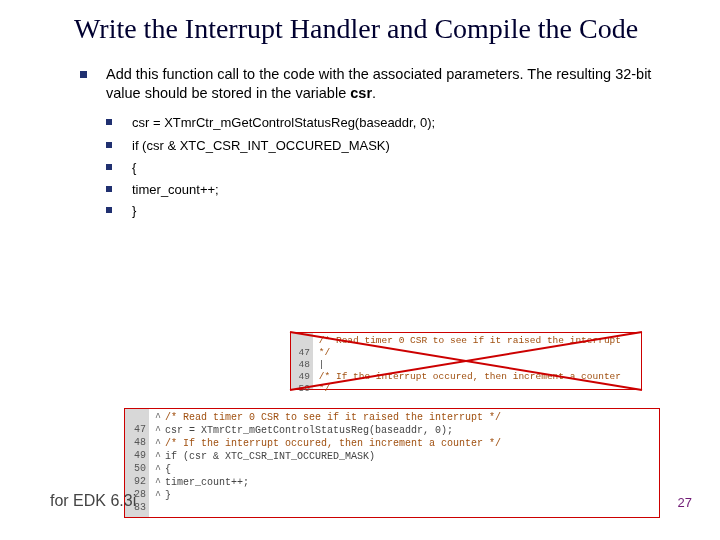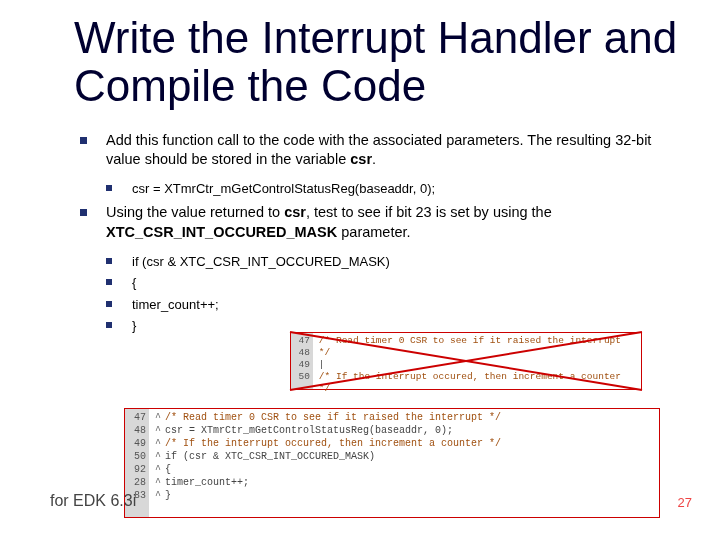--- a/index.html
+++ b/index.html
@@ -5,22 +5,22 @@
   * { box-sizing: border-box; margin: 0; padding: 0; }
   body {
     width: 720px; height: 540px;
     background: #fff;
     font-family: Verdana, Arial, sans-serif;
     color: #000;
     position: relative;
     overflow: hidden;
   }
   .title {
-    font-family: Liberation Sans, sans-serif;
-    font-size: 44px;
+    font-family: Liberation Serif, serif;
+    font-size: 28px;
     line-height: 1.1;
     padding: 14px 0 0 74px;
     color: #000030;
   }
   .content {
     padding: 20px 40px 0 80px;
     font-size: 14.5px;
     line-height: 1.35;
   }
   .lvl1 { position: relative; padding-left: 26px; margin-bottom: 10px; }
@@ -41,59 +41,56 @@
   b { font-weight: bold; }
   .inset-small {
     position: absolute; left: 290px; top: 332px;
     width: 352px; height: 58px;
     border: 1px solid #c00;
     background: #fff;
     font-family: "Courier New", monospace;
     font-size: 9.5px; line-height: 1.25;
     display: flex;
   }
-  .gutter { background: #d8d8d8; color: #555; padding: 2px 3px; width: 22px; text-align: right; }
+  .gutter { background: #d8d8d8; color: #555; padding: 14px 3px; width: 22px; text-align: right; }
   .codecol { padding: 2px 6px; color: #444; }
   .comment { color: #a05010; }
   .inset-large {
     position: absolute; left: 124px; top: 408px;
     width: 536px; height: 110px;
     border: 1px solid #c00;
     background: #fff;
     font-family: "Courier New", monospace;
     font-size: 10px; line-height: 1.3;
     display: flex;
   }
   .inset-large .gutter { width: 24px; }
   .red-cross line { stroke: #c00; stroke-width: 2; }
   .footer-left {
     position: absolute; left: 50px; bottom: 30px;
     font-size: 16px; color: #444;
   }
   .pagenum {
     position: absolute; right: 28px; bottom: 30px;
-    font-size: 13px; color: #ef4444;
+    font-size: 13px; color: #701a75;
   }
   .curly-row { display:flex; align-items:flex-start; }
   .caret { display:inline-block; width:10px; color:#666; }
 </style>
 </head>
 <body>
 
 <div class="title">Write the Interrupt Handler and Compile the Code</div>
 
 <div class="content">
   <div class="lvl1">
     <span>Add this function call to the code with the associated parameters. The resulting 32-bit value should be stored in the variable </span><b>csr</b><span>.</span>
   </div>
   <div class="lvl2">csr = XTmrCtr_mGetControlStatusReg(baseaddr, 0);</div>
 
-  <div class="lvl1">
-    <span>Using the value returned to </span><b>csr</b><span>, test to see if bit 23 is set by using the </span><b>XTC_CSR_INT_OCCURED_MASK</b><span> parameter.</span>
-  </div>
   <div class="lvl2b">if (csr &amp; XTC_CSR_INT_OCCURED_MASK)</div>
   <div class="lvl2b">{</div>
   <div class="lvl2b">timer_count++;</div>
   <div class="lvl2b">}</div>
 </div>
 
 <div class="inset-small">
   <div class="gutter">
     <div>47</div>
     <div>48</div>

